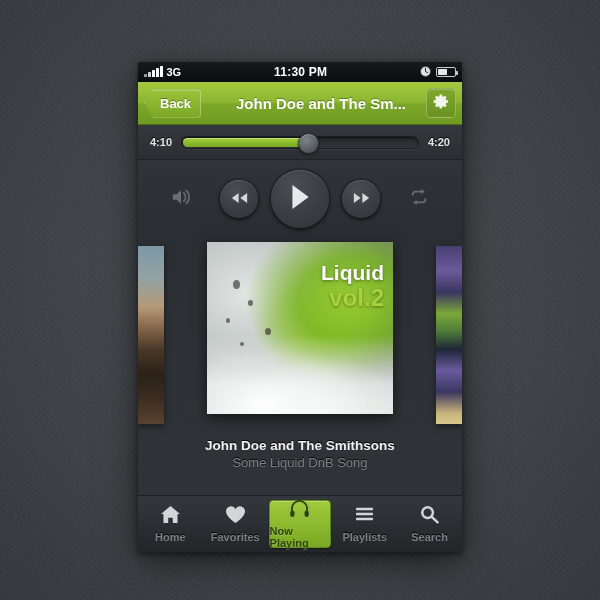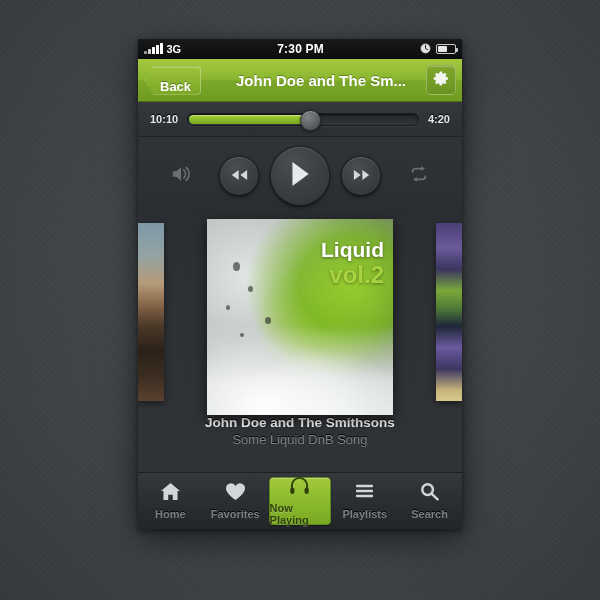--- a/index.html
+++ b/index.html
@@ -13,21 +13,21 @@
     background-image:
       repeating-linear-gradient(45deg, rgba(255,255,255,0.018) 0 1px, transparent 1px 4px),
       repeating-linear-gradient(-45deg, rgba(0,0,0,0.035) 0 1px, transparent 1px 4px),
       radial-gradient(ellipse at 50% 45%, #4c5054 0%, #3d4145 70%, #35393d 100%);
     position: relative;
   }
 
   
   #screen {
     position: absolute;
-    left: 138px; top: 39px;
+    left: 138px; top: 62px;
     width: 324px; height: 490px;
     background: #2f3236;
     box-shadow: 0 10px 34px rgba(0,0,0,0.55), 0 2px 6px rgba(0,0,0,0.5);
     overflow: hidden;
   }
 
   
   #status-bar {
     height: 20px;
     background: linear-gradient(to bottom, #18191b 0%, #0b0c0d 100%);
@@ -64,21 +64,21 @@
     height: 42px;
     background: linear-gradient(to bottom, #a4c93f 0%, #8cb631 48%, #7ca828 52%, #6e9a22 100%);
     border-bottom: 1px solid #4f6f17;
     display: flex; align-items: center; justify-content: space-between;
     padding: 0 6px;
     position: relative;
   }
   #back-button {
     position: relative;
     height: 27px;
-    display: flex; align-items: flex-end;
+    display: flex; align-items: center;
     padding: 0 9px 0 15px;
     color: #fff; font-size: 13px; font-weight: bold;
     text-shadow: 0 -1px 0 rgba(0,0,0,0.35);
     background: linear-gradient(to bottom, #9cc239 0%, #7ba827 100%);
     border: 1px solid rgba(255,255,255,0.30);
     border-radius: 4px 4px 4px 4px;
     clip-path: polygon(0 50%, 9px 0, 100% 0, 100% 100%, 9px 100%);
     box-shadow: inset 0 1px 0 rgba(255,255,255,0.25);
     cursor: pointer;
   }
@@ -192,21 +192,21 @@
   #thumb-next .art {
     width: 100%; height: 100%;
     background:
       linear-gradient(to bottom,
         #4a3f74 0%, #6b5a9a 14%, #3a3560 26%,
         #7ba83a 38%, #4e7a38 48%, #1e2638 58%,
         #6a5a9e 70%, #3c3660 82%, #c7b47a 94%, #d8c98c 100%);
   }
   #album-art {
     position: absolute; left: 50%; top: 4px;
-    width: 186px; height: 196px; margin-left: -93px;
+    width: 186px; height: 172px; margin-left: -93px;
     box-shadow: 0 4px 12px rgba(0,0,0,0.6);
     overflow: hidden;
     background: #cfd3d2;
     cursor: pointer;
   }
   .art-bg {
     position: absolute; inset: 0;
     background:
       radial-gradient(ellipse at 78% 34%, rgba(150,205,40,0.95) 0%, rgba(120,180,30,0.85) 26%, rgba(90,150,25,0.0) 52%),
       radial-gradient(ellipse at 62% 52%, rgba(170,215,60,0.85) 0%, rgba(140,195,45,0.0) 42%),
@@ -296,21 +296,21 @@
     <div class="sb-left">
       <span class="signal">
         <i></i>
           <i></i>
           <i></i>
           <i></i>
           <i></i>
       </span>
       <span class="carrier">3G</span>
     </div>
-    <div class="sb-center">7:30 PM</div>
+    <div class="sb-center">11:30 PM</div>
     <div class="sb-right">
       <span>
         <svg width="11" height="11" viewBox="0 0 11 11">
           <circle cx="5.5" cy="5.5" r="5" fill="#e0e0e0" stroke="#3a3a3a" stroke-width="0.8"></circle>
           <path d="M5.5 2.4 V5.5 L7.6 6.6" stroke="#222" stroke-width="1" fill="none" stroke-linecap="round"></path>
         </svg>
       </span>
       <span class="batt">
           <span></span>
         </span>
@@ -326,21 +326,21 @@
       <span>
         <svg width="17" height="17" viewBox="0 0 24 24" fill="#f2f5ee">
           <path d="M12 8.2a3.8 3.8 0 100 7.6 3.8 3.8 0 000-7.6zm0 5.9a2.1 2.1 0 110-4.2 2.1 2.1 0 010 4.2z"></path>
           <path d="M21 13.6v-3.2l-2.5-.4a6.9 6.9 0 00-.8-1.9l1.5-2-2.3-2.3-2 1.5a6.9 6.9 0 00-1.9-.8L12.6 2h-3.2l-.4 2.5c-.7.2-1.3.5-1.9.8l-2-1.5L2.8 6.1l1.5 2c-.3.6-.6 1.2-.8 1.9L1 10.4v3.2l2.5.4c.2.7.5 1.3.8 1.9l-1.5 2 2.3 2.3 2-1.5c.6.3 1.2.6 1.9.8l.4 2.5h3.2l.4-2.5c.7-.2 1.3-.5 1.9-.8l2 1.5 2.3-2.3-1.5-2c.3-.6.6-1.2.8-1.9l2.5-.4z"></path>
         </svg>
       </span>
     </div>
   </div>
 
   <div id="progress-row">
-    <span class="time-label">10:10</span>
+    <span class="time-label">4:10</span>
     <div id="seek-track">
       <div id="seek-fill" style="width: calc(53% - 2px);"></div>
       <div id="seek-thumb" style="left: 53%;"></div>
     </div>
     <span class="time-label">4:20</span>
   </div>
 
   <div id="controls">
     <div id="volume-button">
       <span>

